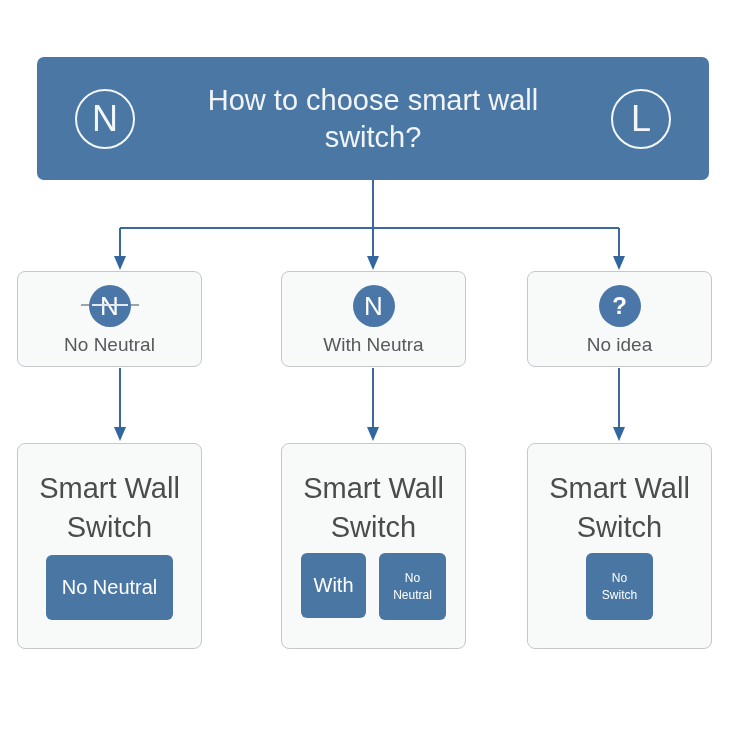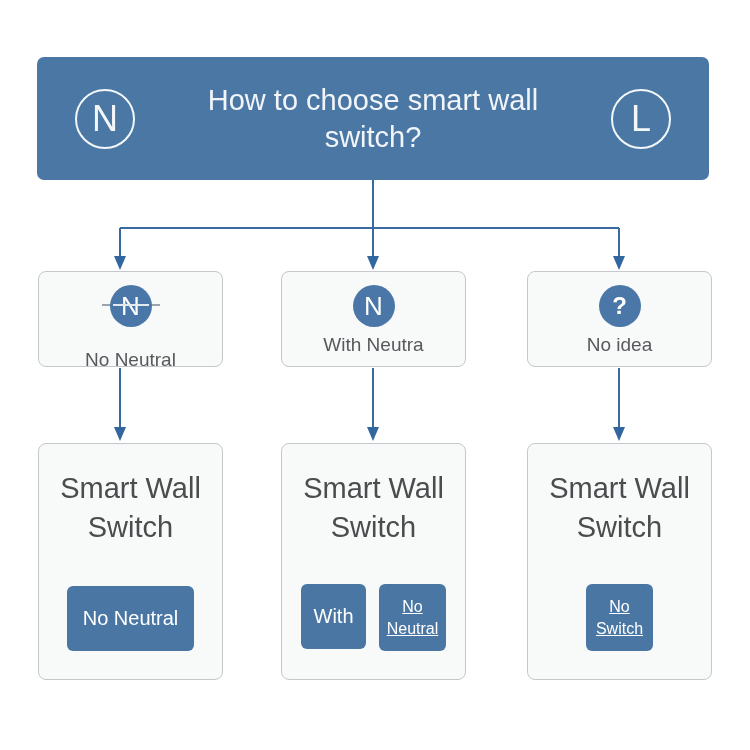--- a/index.html
+++ b/index.html
@@ -25,33 +25,33 @@
     display:flex;flex-direction:column;align-items:center;}
   .iconwrap{position:relative;margin-top:13px;width:42px;height:42px;}
   .icon-line{position:absolute;left:-8px;right:-8px;top:19px;height:2px;background:#9ba3ab;}
   .circle{position:relative;width:42px;height:42px;border-radius:50%;background:#4a77a7;
     display:flex;align-items:center;justify-content:center;color:#ffffff;font-size:26px;}
   .inner-strike{position:absolute;left:3px;right:3px;top:19px;height:2px;background:#e4e9ed;}
   .qmark{font-weight:700;font-size:24px;}
   .opt-label{margin-top:7px;font-size:19px;color:#57595c;}
 
   
-  .prod{position:absolute;top:443px;width:185px;height:237px;background:#f8f9f9;
+  .prod{position:absolute;top:443px;width:185px;height:206px;background:#f8f9f9;
     border:1px solid #c4c8cc;border-radius:8px;box-sizing:border-box;}
   .prod-title{margin:25px auto 0 auto;text-align:center;font-size:29px;
     line-height:1.33;color:#4b4c4e;max-width:165px;}
   .btn-row{position:absolute;left:0;right:0;bottom:28px;display:flex;
     justify-content:center;gap:13px;}
   .pbtn{background:#4a76a4;border-radius:6px;color:#ffffff;display:flex;
     flex-direction:column;align-items:center;justify-content:center;
     text-align:center;box-sizing:border-box;}
   .pbtn.wide{width:127px;height:65px;font-size:20px;}
   .pbtn.sq{width:65px;height:65px;font-size:20px;}
-  .pbtn.sq-sm{width:67px;height:67px;font-size:16px;line-height:1.35;text-decoration:underline;}
-  .col-1{left:38px;gap:15px;}  .col-2{left:281px;}  .col-3{left:527px;}
+  .pbtn.sq-sm{width:67px;height:67px;font-size:12px;line-height:1.35;}
+  .col-1{left:17px;}  .col-2{left:281px;}  .col-3{left:527px;}
 </style>
 </head>
 <body>
 
 <div class="canvas">
 
   <div class="header">
     <div class="badge">
       <span>N</span>
     </div>

